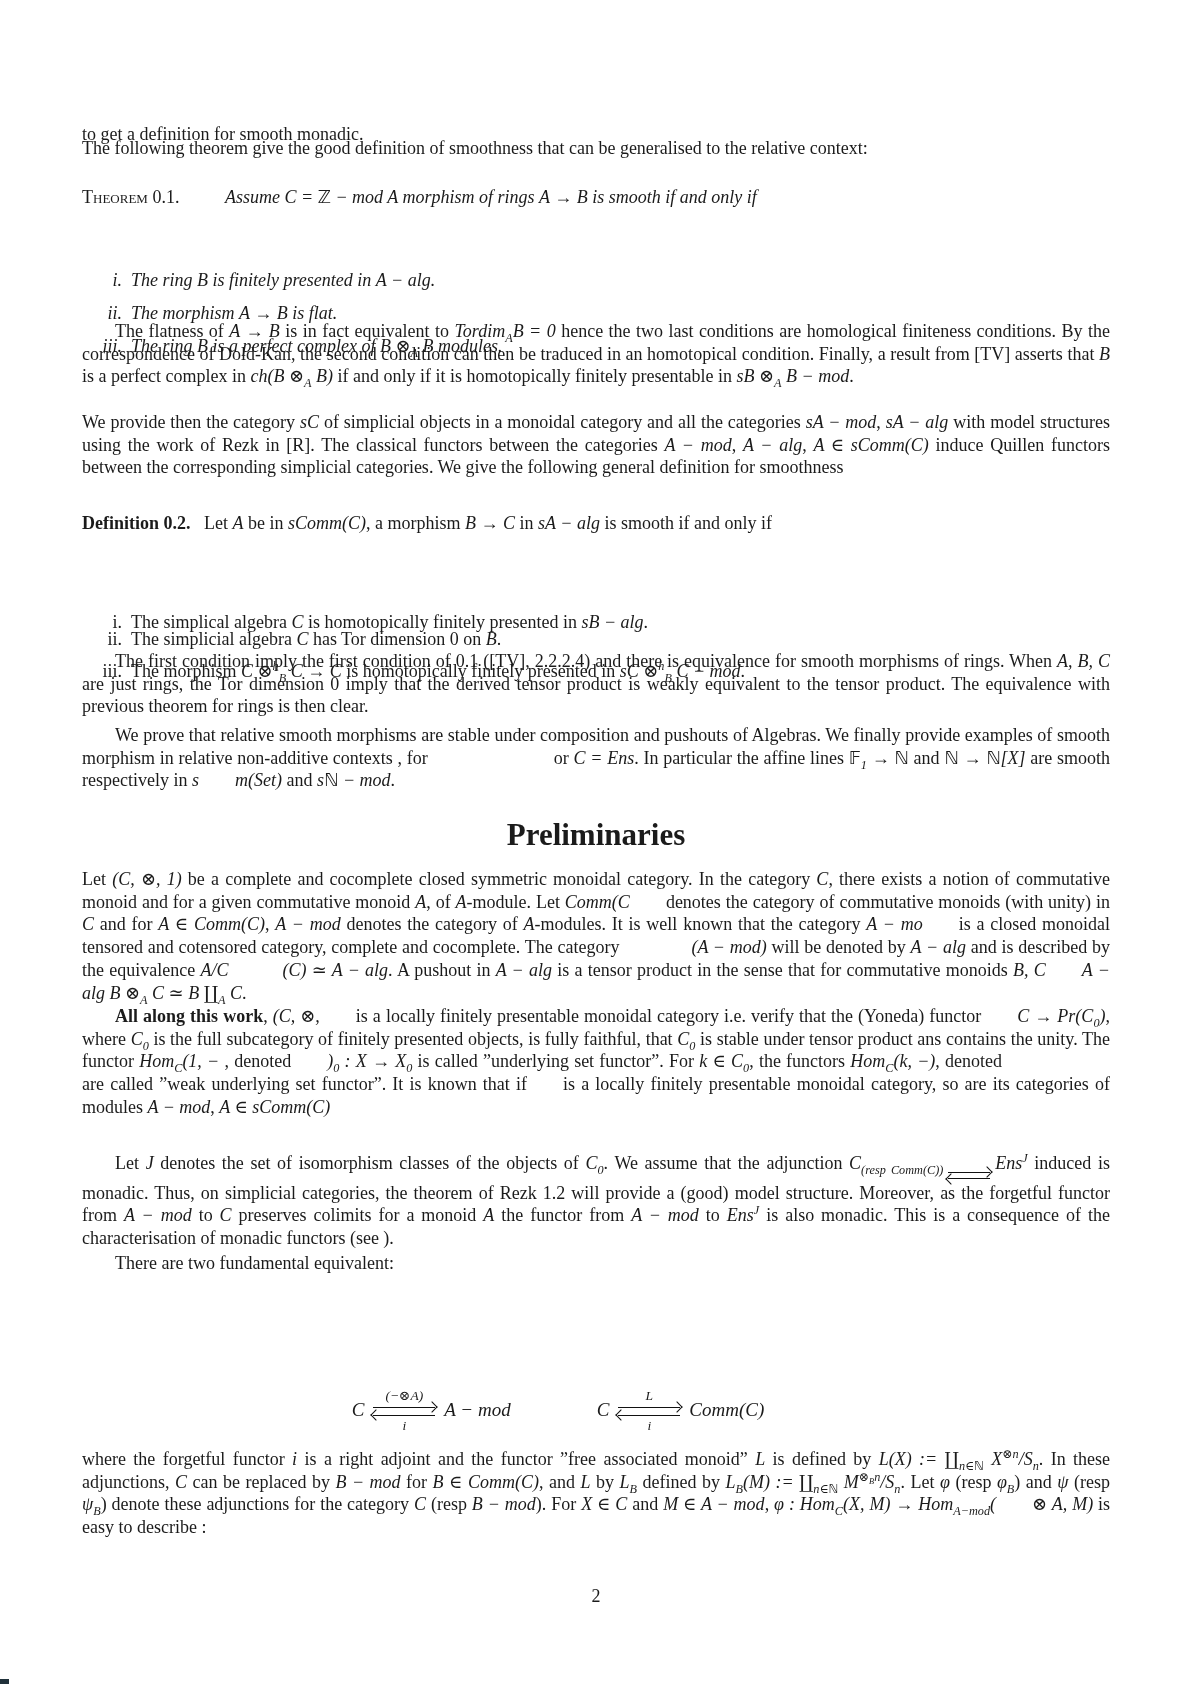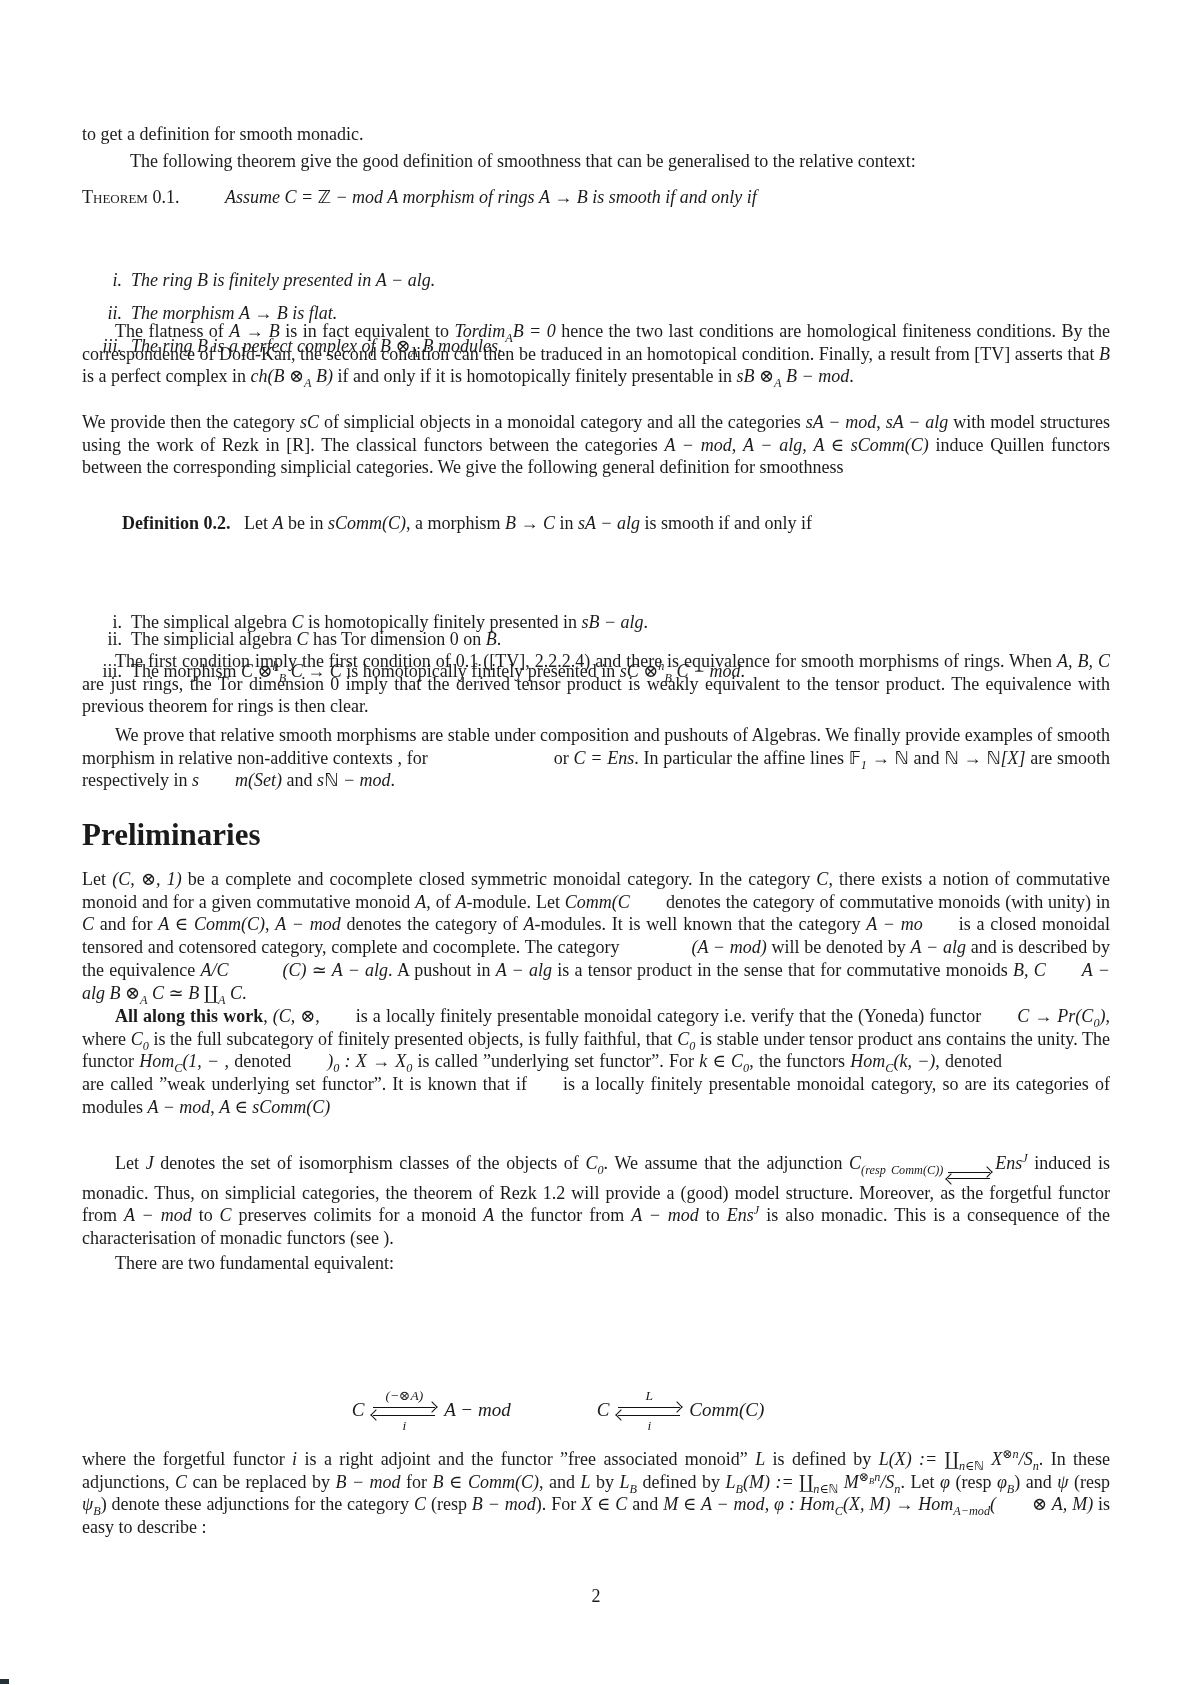--- a/index.html
+++ b/index.html
@@ -10,21 +10,21 @@
     font-size:18px;
   }
   .block{position:absolute;left:82px;width:1028px;}
   .line{line-height:25px;}
   .para{text-align:justify;line-height:22.7px;}
   .indent{text-indent:33px;}
   .mi{font-style:italic;font-family:"Liberation Serif","DejaVu Serif","DejaVu Sans",serif;}
   sub,sup{font-size:68%;line-height:0;}
   .thm-label{font-variant:small-caps;}
   .thm-text{font-style:italic;margin-left:32px;}
-  .def-label{font-weight:bold;margin-left:40px;}
+  .def-label{font-weight:bold;}
   b{font-weight:bold;}
   .list-item{position:absolute;left:82px;width:1028px;line-height:23px;margin-top:48px;}
   .num{display:inline-block;width:40px;text-align:right;margin-right:9px;}
   .italic-item{font-style:italic;}
   .section-heading{font-size:31px;font-weight:bold;line-height:34px;}
 
   
   .arr{display:block;width:62px;height:0;border-top:1.4px solid #111;position:relative;margin:3.6px 0;}
   .arr::after{content:"";position:absolute;width:7px;height:7px;border-top:1.4px solid #111;border-right:1.4px solid #111;top:-4.6px;}
   .arr.right::after{right:-1px;transform:rotate(45deg);}
@@ -39,21 +39,21 @@
 
   .darr{display:inline-flex;flex-direction:column;vertical-align:-4px;margin:0 5px;}
 
   .page-number{position:absolute;left:82px;width:1028px;text-align:center;top:1585px;line-height:22px;}
   .artifact{position:absolute;left:0;top:1679px;width:9px;height:5px;background:#20313a;}
 </style>
 </head>
 <body>
 
 <div class="block line" style="top:122px;">to get a definition for smooth monadic.</div>
-<div class="block line" style="top:149px;margin-left:48px;">The following theorem give the good definition of smoothness that can be generalised to the relative context:</div>
+<div class="block line" style="top:136px;">The following theorem give the good definition of smoothness that can be generalised to the relative context:</div>
 
 <div class="block para" style="top:186px;">
   <span class="thm-label">Theorem 0.1.</span>
   <span>&nbsp;</span>
   <span class="thm-text">Assume <span class="mi">C = ℤ − mod</span> A morphism of rings <span class="mi">A → B</span> is smooth if and only if</span>
 </div>
 <div class="list-item italic-item" style="top:221px;">
   <span class="num">i.</span><span>The ring <span class="mi">B</span> is finitely presented in <span class="mi">A − alg</span>.</span>
 </div>
 <div class="list-item italic-item" style="top:254px;">
@@ -77,21 +77,21 @@
 <div class="list-item" style="top:580px;">
   <span class="num">ii.</span><span>The simplicial algebra <span class="mi">C</span> has Tor dimension 0 on <span class="mi">B</span>.</span>
 </div>
 <div class="list-item" style="top:612px;">
   <span class="num">iii.</span><span>The morphism <span class="mi">C ⊗<sup>h</sup><sub>B</sub> C → C</span> is homotopically finitely presented in <span class="mi">sC ⊗<sup>h</sup><sub>B</sub> C − mod</span>.</span>
 </div>
 
 <div class="block para indent" style="top:650px;">The first condition imply the first condition of 0.1 ([TV], 2.2.2.4) and there is equivalence for smooth morphisms of rings. When <span class="mi">A, B, C</span> are just rings, the Tor dimension 0 imply that the derived tensor product is weakly equivalent to the tensor product. The equivalence with previous theorem for rings is then clear.</div>
 <div class="block para indent" style="top:724px;">We prove that relative smooth morphisms are stable under composition and pushouts of Algebras. We finally provide examples of smooth morphism in relative non-additive contexts , for       or <span class="mi">C = Ens</span>. In particular the affine lines <span class="mi">𝔽<sub>1</sub> → ℕ</span> and <span class="mi">ℕ → ℕ[X]</span> are smooth respectively in <span class="mi">s</span>  <span class="mi">m(Set)</span> and <span class="mi">sℕ − mod</span>.</div>
 
-<div class="block section-heading" style="top:818px;">Preliminaries</div>
+<div class="block section-heading" style="top:818px;text-align:center;">Preliminaries</div>
 <div class="block para" style="top:868px;">Let <span class="mi">(C, ⊗, 1)</span> be a complete and cocomplete closed symmetric monoidal category. In the category <span class="mi">C</span>, there exists a notion of commutative monoid and for a given commutative monoid <span class="mi">A</span>, of <span class="mi">A</span>-module. Let <span class="mi">Comm(C</span>  denotes the category of commutative monoids (with unity) in <span class="mi">C</span> and for <span class="mi">A ∈ Comm(C)</span>, <span class="mi">A − mod</span> denotes the category of <span class="mi">A</span>-modules. It is well known that the category <span class="mi">A − mo</span>  is a closed monoidal tensored and cotensored category, complete and cocomplete. The category    <span class="mi">(A − mod)</span> will be denoted by <span class="mi">A − alg</span> and is described by the equivalence <span class="mi">A/C</span>   <span class="mi">(C) ≃ A − alg</span>. A pushout in <span class="mi">A − alg</span> is a tensor product in the sense that for commutative monoids <span class="mi">B, C</span>  <span class="mi">A − alg</span> <span class="mi">B ⊗<sub>A</sub> C ≃ B ∐<sub>A</sub> C</span>.</div>
 <div class="block para indent" style="top:1005px;"><b>All along this work</b>, <span class="mi">(C, ⊗,</span>  is a locally finitely presentable monoidal category i.e. verify that the (Yoneda) functor  <span class="mi">C → Pr(C<sub>0</sub>)</span>, where <span class="mi">C<sub>0</sub></span> is the full subcategory of finitely presented objects, is fully faithful, that <span class="mi">C<sub>0</sub></span> is stable under tensor product ans contains the unity. The functor <span class="mi">Hom<sub>C</sub>(1, −</span> , denoted  <span class="mi">)<sub>0</sub> : X → X<sub>0</sub></span> is called ”underlying set functor”. For <span class="mi">k ∈ C<sub>0</sub></span>, the functors <span class="mi">Hom<sub>C</sub>(k, −)</span>, denoted      are called ”weak underlying set functor”. It is known that if  is a locally finitely presentable monoidal category, so are its categories of modules <span class="mi">A − mod</span>, <span class="mi">A ∈ sComm(C)</span></div>
 <div class="block para indent" style="top:1152px;">Let <span class="mi">J</span> denotes the set of isomorphism classes of the objects of <span class="mi">C<sub>0</sub></span>. We assume that the adjunction <span class="mi">C<sub>(resp Comm(C))</sub></span><span class="darr">
       <span class="arr right sm"></span>
       <span class="arr left sm"></span>
     </span><span class="mi">Ens<sup>J</sup></span> induced is monadic. Thus, on simplicial categories, the theorem of Rezk 1.2 will provide a (good) model structure. Moreover, as the forgetful functor from <span class="mi">A − mod</span> to <span class="mi">C</span> preserves colimits for a monoid <span class="mi">A</span> the functor from <span class="mi">A − mod</span> to <span class="mi">Ens<sup>J</sup></span> is also monadic. This is a consequence of the characterisation of monadic functors (see ).</div>
 <div class="block para indent" style="top:1252px;">There are two fundamental equivalent:</div>
 
 <div class="adj-row" style="top:1383px;">
   <span class="adj">

